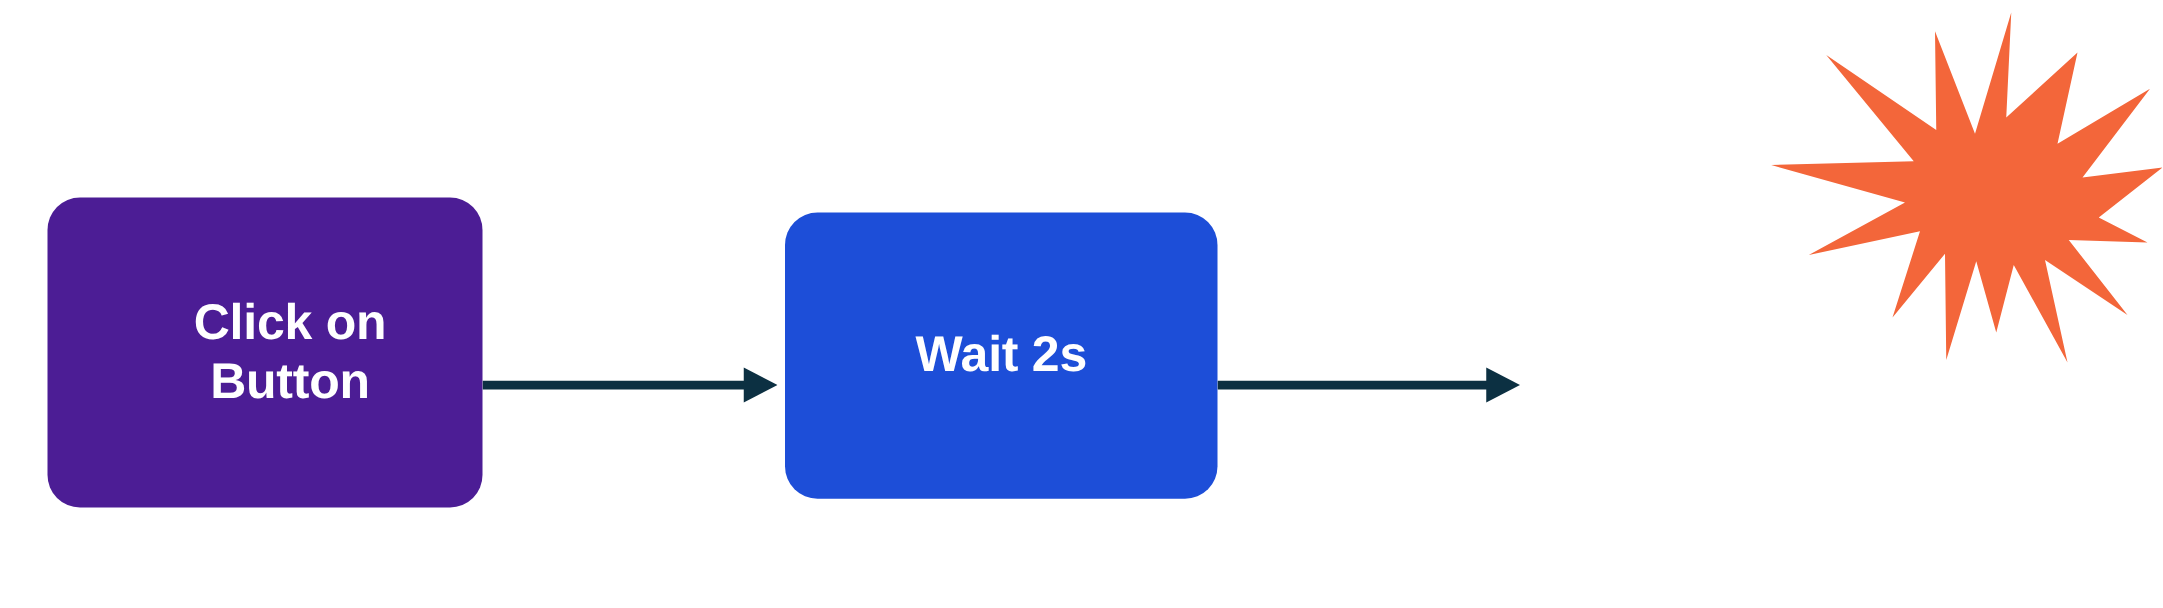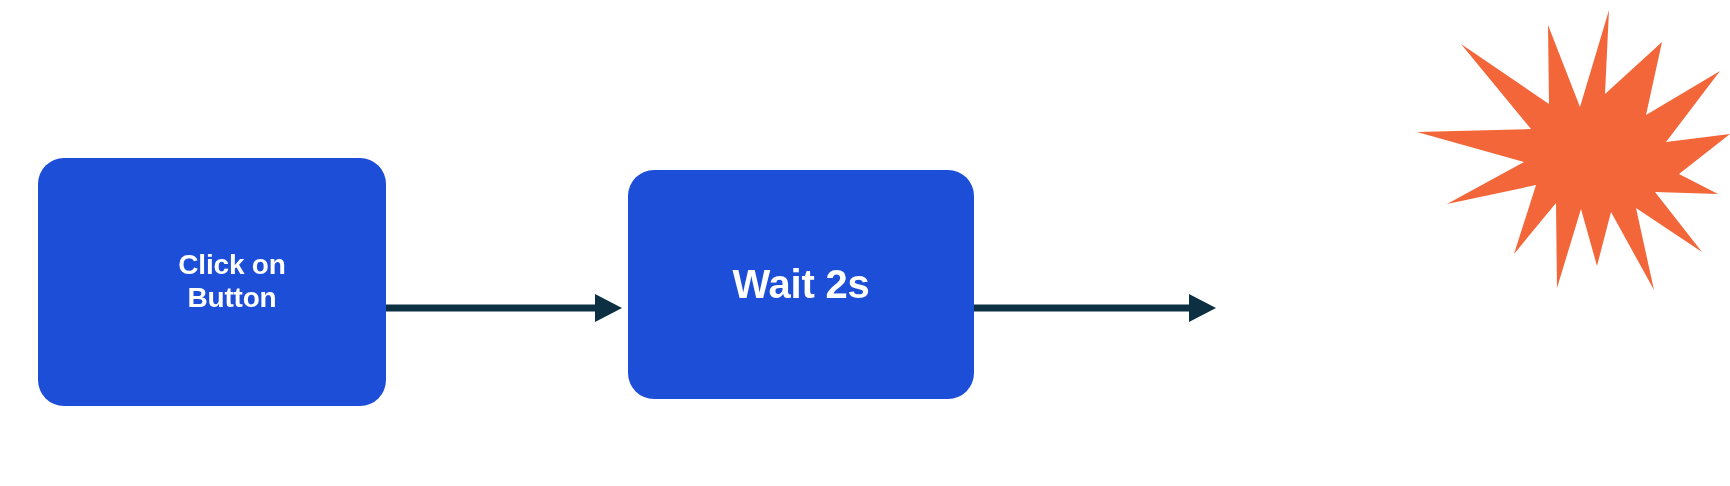--- a/index.html
+++ b/index.html
@@ -35,22 +35,22 @@
   .node .label {
     display: block;
     white-space: pre-line;
     padding: 0 10px;
   }
   #node-click {
     left: 38px;
     top: 158px;
     width: 348px;
     height: 248px;
-    background: #1d4ed8;
-    font-size: 28px;
+    background: #4c1d95;
+    font-size: 40px;
     padding-left: 40px;
   }
   #node-wait {
     left: 628px;
     top: 170px;
     width: 346px;
     height: 229px;
     background: #1d4ed8;
     font-size: 40px;
   }

